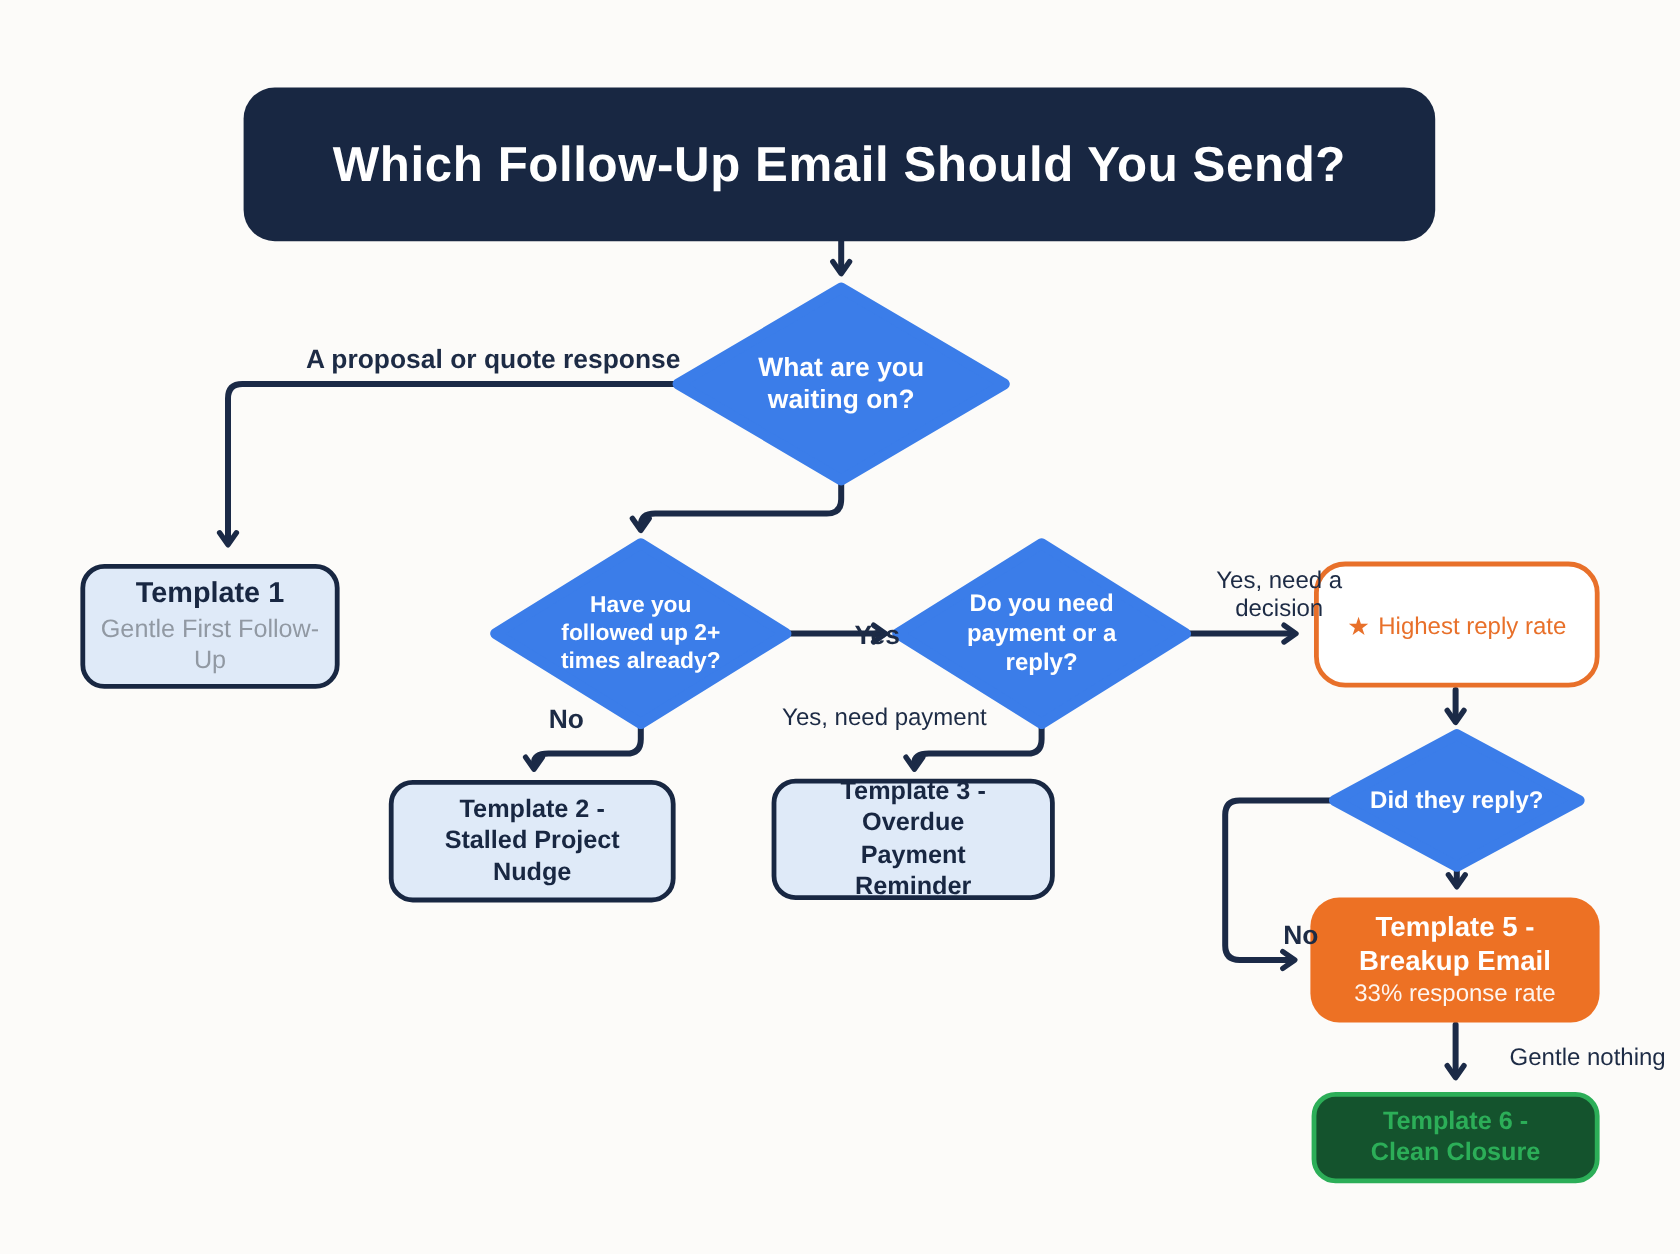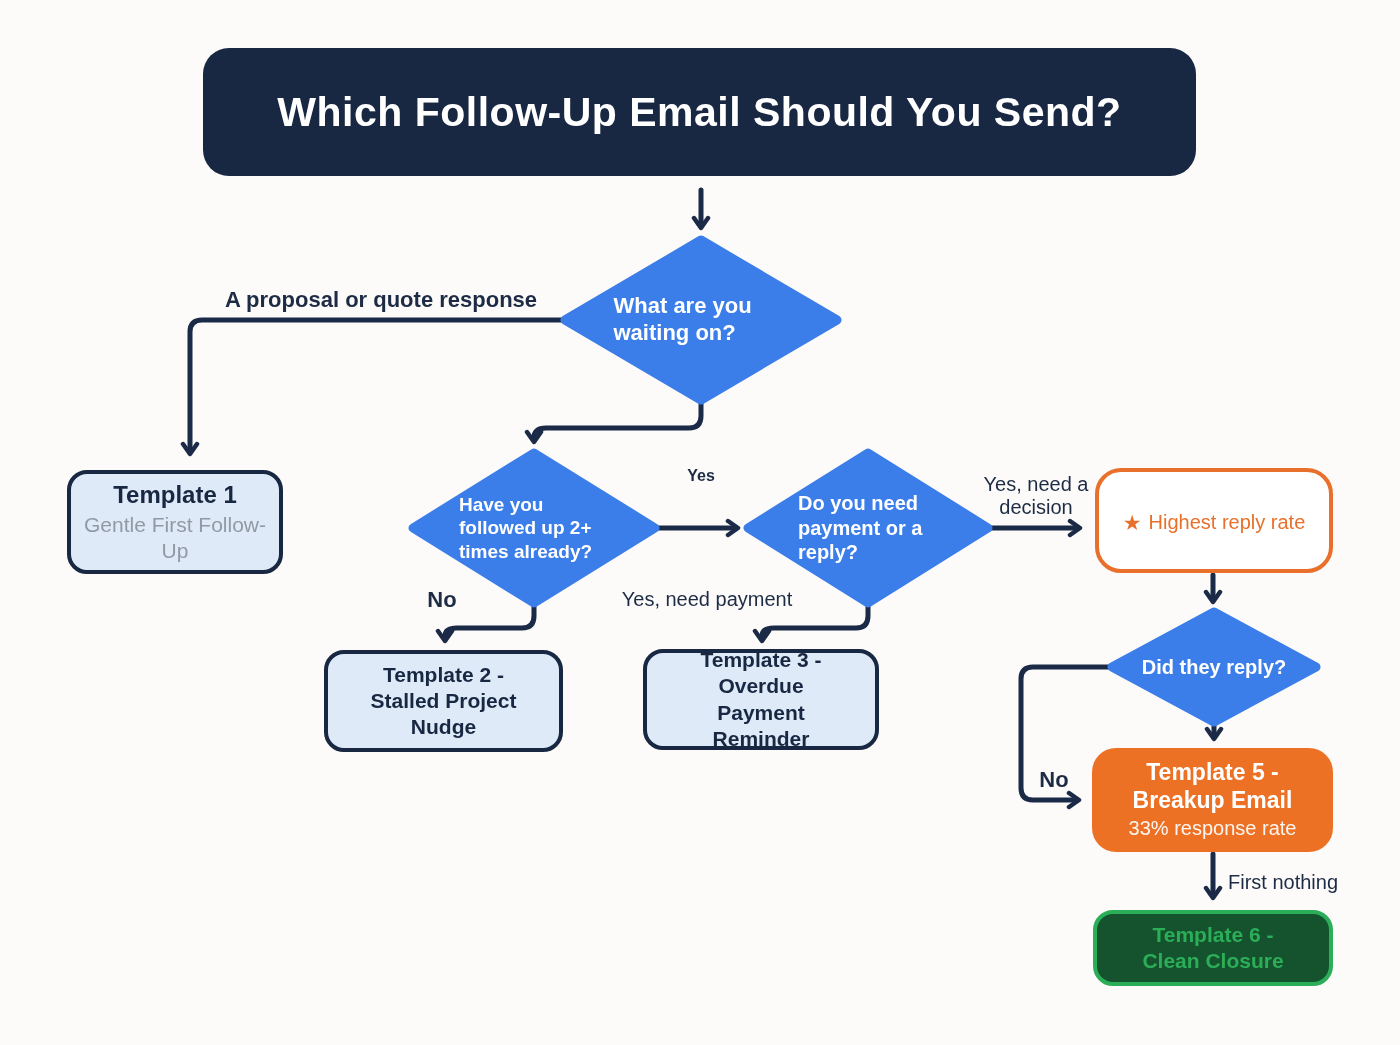--- a/index.html
+++ b/index.html
@@ -25,33 +25,33 @@
     height:1045px;
     background:var(--bg);
     overflow:hidden;
   }
   svg.wires{position:absolute;left:0;top:0;z-index:1;}
   .wire{stroke:var(--line);stroke-width:5;fill:none;stroke-linecap:round;}
   .diamond-shape{fill:var(--blue);stroke:var(--blue);stroke-width:9;stroke-linejoin:round;}
 
   .title-box{
     position:absolute;z-index:2;
-    left:203px;top:48px;width:993px;height:128px;
+    left:203px;top:73px;width:993px;height:128px;
     background:var(--navy);
     border-radius:26px;
     display:flex;align-items:center;justify-content:center;
   }
   .title-box span{
     color:#fff;font-size:41px;font-weight:700;letter-spacing:.5px;white-space:nowrap;
   }
 
   .diamond-text{
     position:absolute;z-index:3;
     display:flex;align-items:center;justify-content:center;
-    color:#fff;font-weight:700;line-height:1.22;
+    text-align:center;color:#fff;font-weight:700;line-height:1.22;
   }
   .diamond-text>span{display:inline-block;}
   .d1{left:565px;top:240px;width:272px;height:160px;font-size:22px;}
   .d1>span{width:175px;}
   .d2{left:413px;top:453px;width:242px;height:150px;font-size:19px;}
   .d2>span{width:150px;}
   .d3{left:748px;top:453px;width:240px;height:150px;font-size:20px;}
   .d3>span{width:140px;}
   .d4{left:1112px;top:612px;width:204px;height:110px;font-size:20px;}
   .d4>span{white-space:nowrap;}
@@ -90,24 +90,25 @@
   .t5 .t-sub{font-size:20px;color:rgba(255,255,255,.93);margin-top:2px;white-space:nowrap;}
   .t6{
     left:1093px;top:910px;width:240px;height:76px;
     background:#14532d;border:4px solid var(--green);border-radius:20px;color:var(--green);
   }
   .t6 .t-title{font-size:21px;font-weight:700;width:155px;line-height:1.25;}
 
   .edge-label{
     position:absolute;z-index:3;color:#1d2b45;white-space:nowrap;
     transform:translate(-50%,-50%);
+    margin-left:30px;
   }
   .bold{font-weight:700;}
   .lbl-proposal{left:381px;top:300px;font-size:22px;}
-  .lbl-yes{left:701px;top:476px;font-size:16px;}
+  .lbl-yes{left:701px;top:530px;font-size:22px;}
   .lbl-no2{left:442px;top:600px;font-size:22px;}
   .lbl-need-payment{left:707px;top:599px;font-size:20px;font-weight:400;}
   .lbl-need-decision{
     left:1036px;top:496px;font-size:20px;font-weight:400;
     white-space:normal;width:112px;text-align:center;line-height:1.15;
   }
   .lbl-no4{left:1054px;top:780px;font-size:22px;}
   .lbl-still-nothing{
     left:1228px;top:882px;font-size:20px;font-weight:400;transform:translateY(-50%);
   }
@@ -187,15 +188,15 @@
   <div class="tbox t6">
     <span class="t-title">Template 6 - Clean Closure</span>
   </div>
 
   <span class="edge-label bold lbl-proposal">A proposal or quote response</span>
   <span class="edge-label bold lbl-yes">Yes</span>
   <span class="edge-label bold lbl-no2">No</span>
   <span class="edge-label lbl-need-payment">Yes, need payment</span>
   <span class="edge-label lbl-need-decision">Yes, need a decision</span>
   <span class="edge-label bold lbl-no4">No</span>
-  <span class="edge-label lbl-still-nothing">First nothing</span>
+  <span class="edge-label lbl-still-nothing">Gentle nothing</span>
 
 </div>
 
 </body></html>

